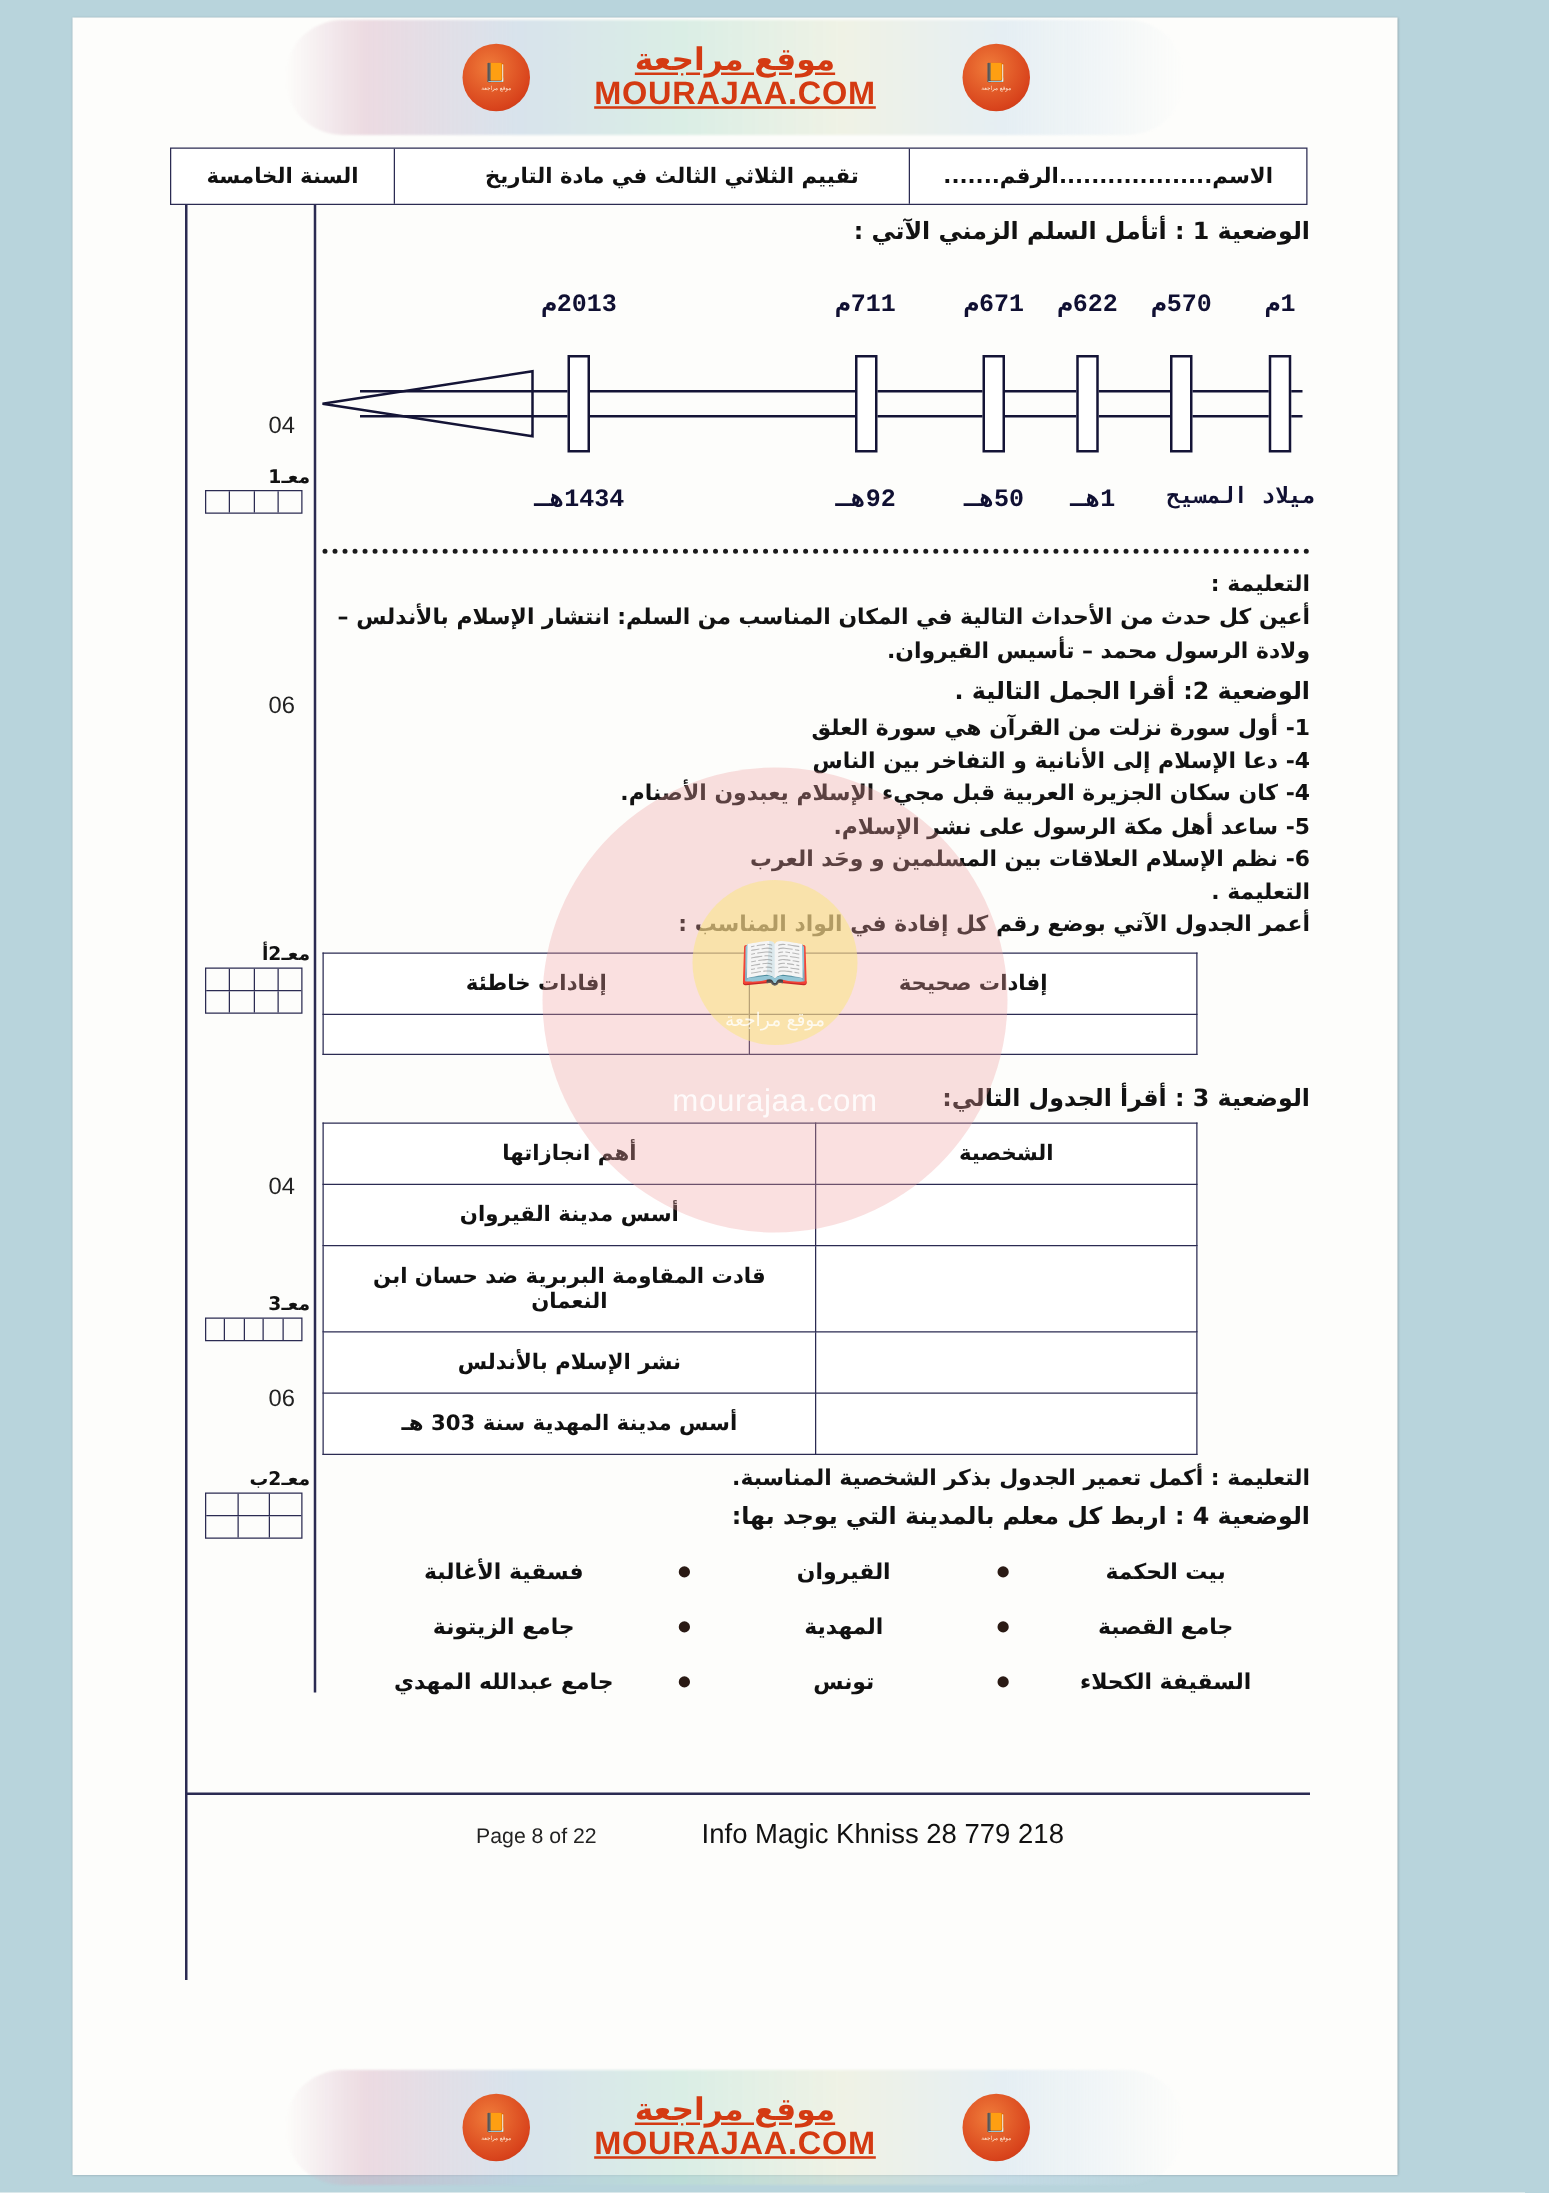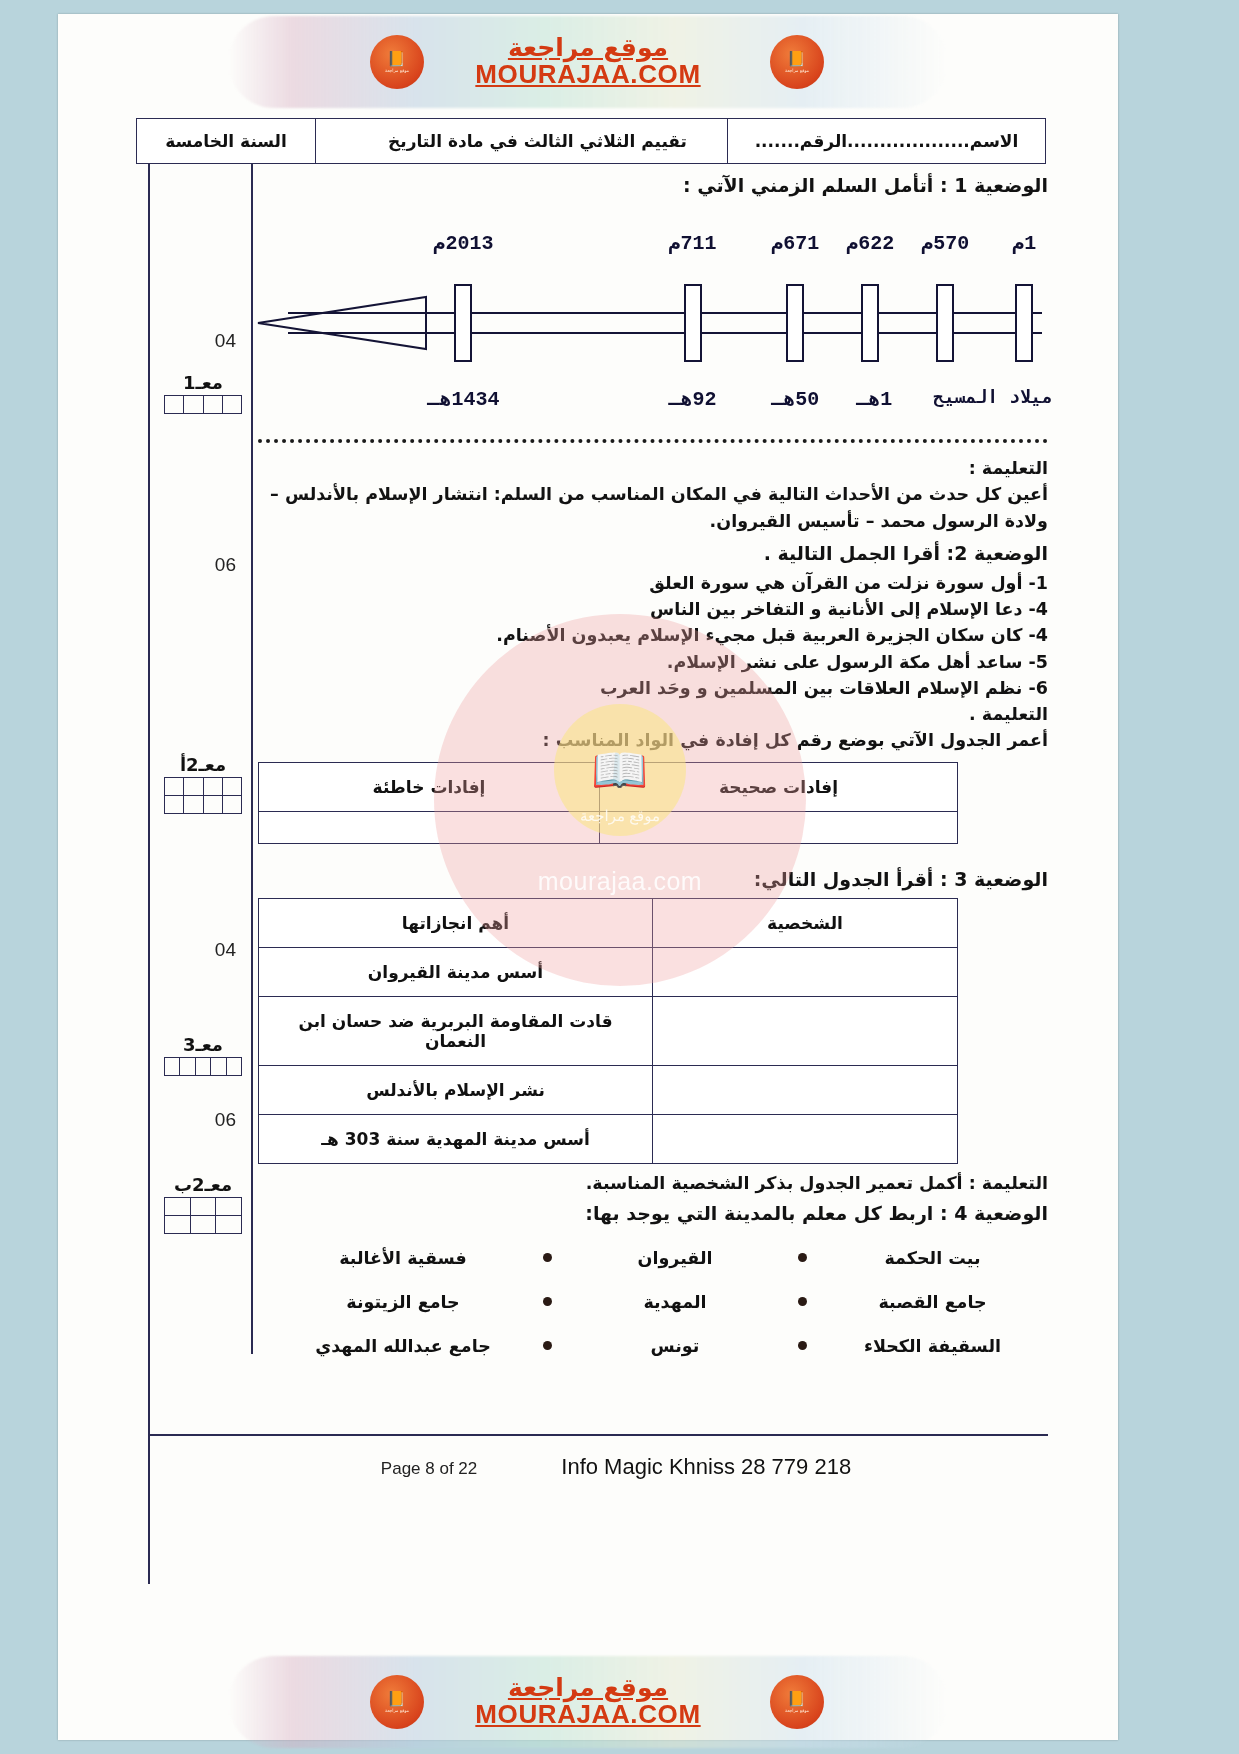--- a/index.html
+++ b/index.html
@@ -169,22 +169,21 @@
     font-family: "Liberation Sans", sans-serif;
     z-index: 6;
   }
   .crit {
     position: absolute;
     left: 100px;
     width: 90px;
     z-index: 6;
   }
   .crit .lbl {
-    text-align: center;
-    font-size: 18px; font-weight: bold; color: #111;
+    font-size: 15px; font-weight: bold; color: #111;
     font-family: "DejaVu Sans", sans-serif;
     margin-bottom: 2px;
   }
   .crit .grid { display: flex; flex-direction: column; border: 1.2px solid #2b2b52; width: 78px; margin: 0 auto; }
   .crit .grow { display: flex; }
   .crit .gcell { flex: 1; height: 17px; border-left: 1.2px solid #2b2b52; }
   .crit .gcell:last-child { border-left: none; }
   .crit .grow + .grow { border-top: 1.2px solid #2b2b52; }
 
   

